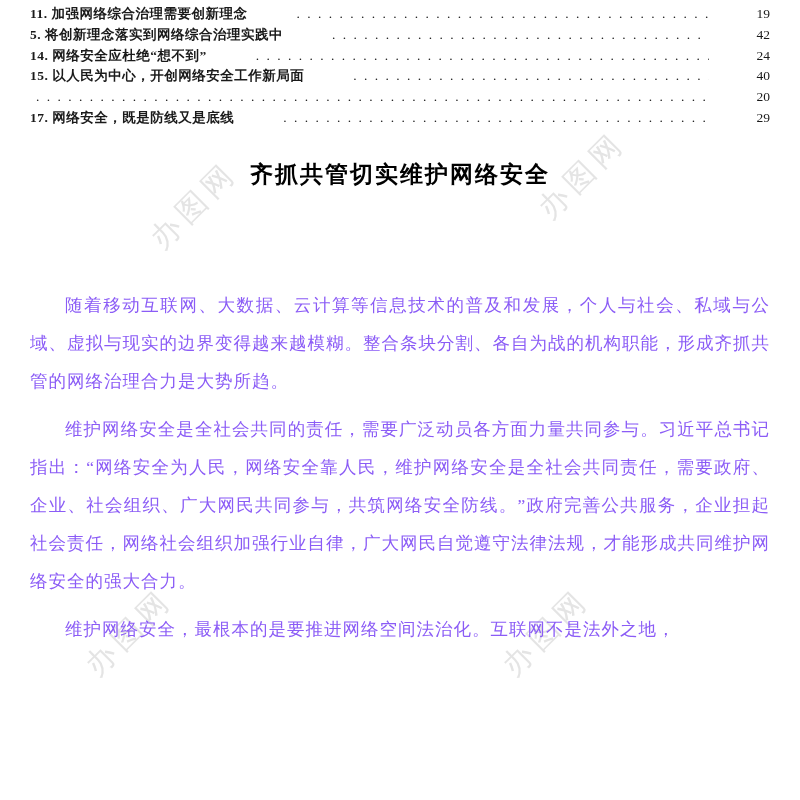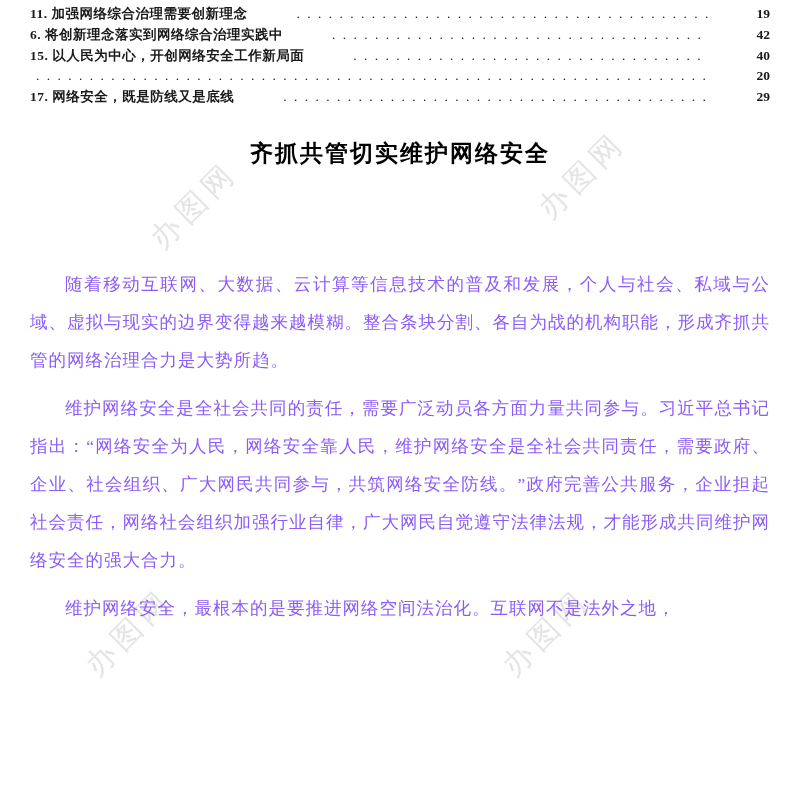--- a/index.html
+++ b/index.html
@@ -70,21 +70,21 @@
     margin: 0 5px 0 6px;
     color: #222;
     letter-spacing: 2px;
     font-weight: 400;
   }
   .toc-dots::after {
     content: ". . . . . . . . . . . . . . . . . . . . . . . . . . . . . . . . . . . . . . . . . . . . . . . . . . . . . . . . . . . . . . . . . . . . . . . . . . . . . . . . . . . . . . . . . . . .";
   }
   .toc-page {
     white-space: nowrap;
-    font-weight: 700;
+    font-weight: 400;
   }
   
   .article-title {
     margin: 30px 0 0 0;
     text-align: center;
     font-size: 23px;
     font-weight: 700;
     letter-spacing: 2px;
     color: #000;
   }
@@ -118,23 +118,28 @@
 
   <div class="content">
 
     <ul class="toc">
       <li class="toc-item">
         <span class="toc-label">11. 加强网络综合治理需要创新理念</span>
         <span class="toc-dots"></span>
         <span class="toc-page">19</span>
       </li>
       <li class="toc-item">
-        <span class="toc-label">6. 将创新理念落实到网络综合治理实践中</span>
+        <span class="toc-label">5. 将创新理念落实到网络综合治理实践中</span>
         <span class="toc-dots"></span>
         <span class="toc-page">42</span>
+      </li>
+      <li class="toc-item">
+        <span class="toc-label">14. 网络安全应杜绝“想不到”</span>
+        <span class="toc-dots"></span>
+        <span class="toc-page">24</span>
       </li>
       <li class="toc-item">
         <span class="toc-label">15. 以人民为中心，开创网络安全工作新局面</span>
         <span class="toc-dots"></span>
         <span class="toc-page">40</span>
       </li>
       <li class="toc-item">
         <span class="toc-dots"></span>
         <span class="toc-page">20</span>
       </li>

